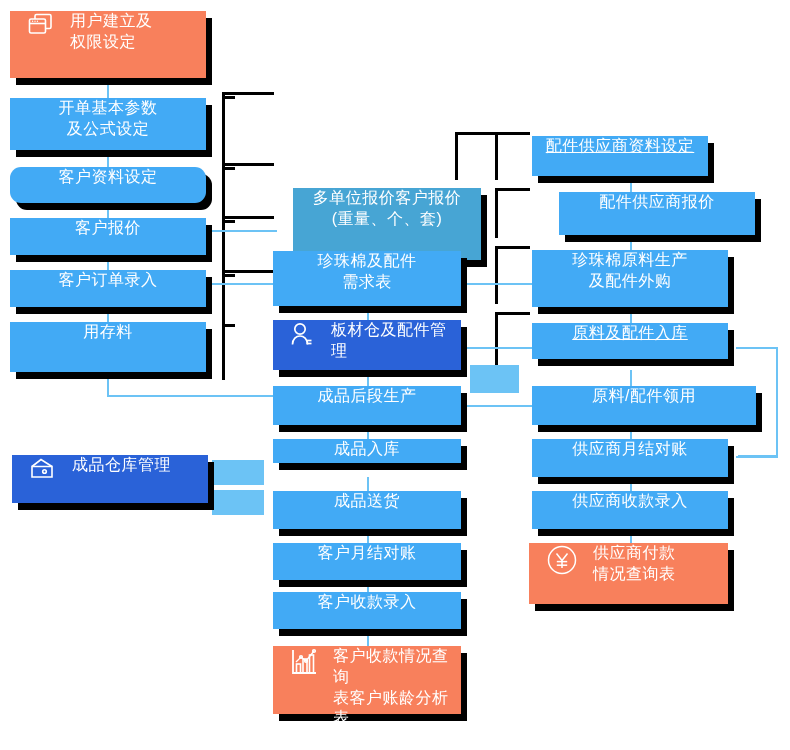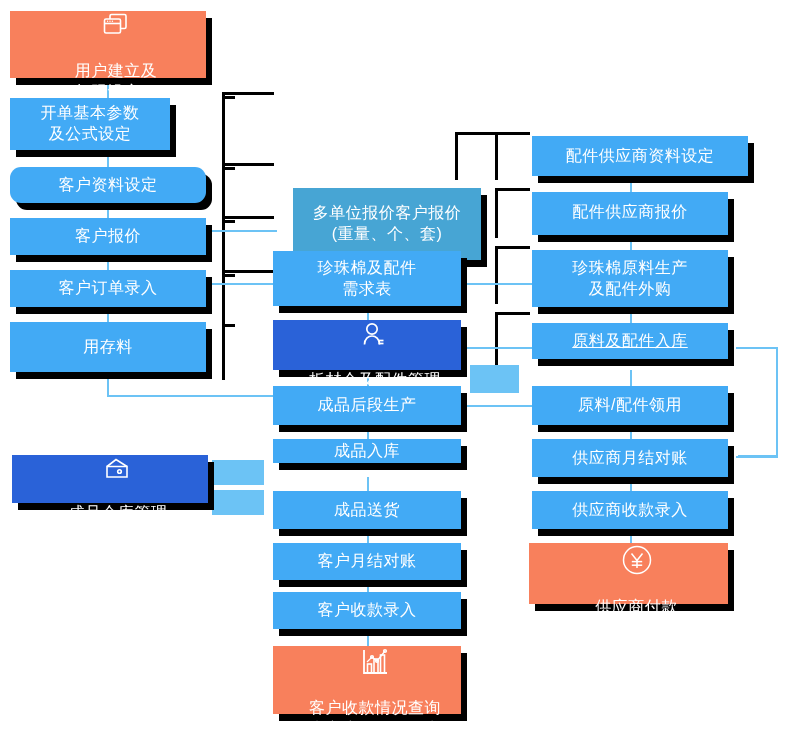--- a/index.html
+++ b/index.html
@@ -12,29 +12,27 @@
     position: relative;
     width: 790px;
     height: 750px;
     background: #ffffff;
     overflow: hidden;
   }
   
   .node {
     position: absolute;
     display: flex;
-    align-items: center;
     justify-content: center;
     color: #ffffff;
     text-align: center;
     line-height: 1.30;
     letter-spacing: 0.5px;
     box-shadow: 6px 7px 0 0 #000000;
     z-index: 4;
-    flex-direction: column;
   }
   .node .label {
     white-space: pre-line;
     font-weight: 400;
   }
   .node.sz-md .label { font-size: 16px; }
   .node.with-icon { justify-content: flex-start; padding-left: 16px; gap: 14px; }
   .node.with-icon .label { text-align: left; }
 
   .fill-blue     { background: #42aaf5; }
@@ -139,21 +137,21 @@
         <line x1="3.5" y1="12.5" x2="19.5" y2="12.5"></line>
         <circle cx="6.6" cy="10.2" r="0.7" fill="#ffffff" stroke="none"></circle>
         <circle cx="9.0" cy="10.2" r="0.7" fill="#ffffff" stroke="none"></circle>
         <circle cx="11.4" cy="10.2" r="0.7" fill="#ffffff" stroke="none"></circle>
       </svg>
     </span>
     <span class="label">用户建立及
 权限设定</span>
   </div>
 
-  <div class="node fill-blue sz-md" style="left:10px; top:98px; width:160px; height:52px;">
+  <div class="node fill-blue sz-md" style="left:10px; top:98px; width:196px; height:52px;">
     <span class="label">开单基本参数
 及公式设定</span>
   </div>
 
   <div class="node fill-blue sz-md" style="left:10px; top:167px; width:196px; height:36px;border-radius:11px;">
     <span class="label">客户资料设定</span>
   </div>
 
   <div class="node fill-blue sz-md" style="left:10px; top:218px; width:196px; height:37px;">
     <span class="label">客户报价</span>
@@ -230,38 +228,38 @@
         <polyline points="7,16 12,11 17,15 25,5" stroke-width="1.3"></polyline>
         <circle cx="12" cy="11" r="1.3"></circle>
         <circle cx="17" cy="15" r="1.3"></circle>
         <circle cx="25" cy="5" r="1.3"></circle>
       </svg>
     </span>
     <span class="label">客户收款情况查询
 表客户账龄分析表</span>
   </div>
 
-  <div class="node fill-blue sz-md" style="left:532px; top:136px; width:216px; height:40px;">
+  <div class="node fill-blue sz-md" style="left:532px; top:136px; width:176px; height:40px;text-decoration:underline;">
     <span class="label">配件供应商资料设定</span>
   </div>
 
-  <div class="node fill-blue sz-md" style="left:532px; top:192px; width:196px; height:43px;font-family:Liberation Mono, monospace;">
+  <div class="node fill-blue sz-md" style="left:559px; top:192px; width:196px; height:43px;">
     <span class="label">配件供应商报价</span>
   </div>
 
   <div class="node fill-blue sz-md" style="left:532px; top:250px; width:196px; height:57px;">
     <span class="label">珍珠棉原料生产
 及配件外购</span>
   </div>
 
   <div class="node fill-blue sz-md" style="left:532px; top:323px; width:196px; height:36px;text-decoration:underline;">
     <span class="label">原料及配件入库</span>
   </div>
 
-  <div class="node fill-blue sz-md" style="left:532px; top:386px; width:196px; height:39px;">
+  <div class="node fill-blue sz-md" style="left:532px; top:386px; width:224px; height:39px;">
     <span class="label">原料/配件领用</span>
   </div>
 
   <div class="node fill-blue sz-md" style="left:532px; top:439px; width:196px; height:38px;">
     <span class="label">供应商月结对账</span>
   </div>
 
   <div class="node fill-blue sz-md" style="left:532px; top:491px; width:196px; height:38px;">
     <span class="label">供应商收款录入</span>
   </div>

